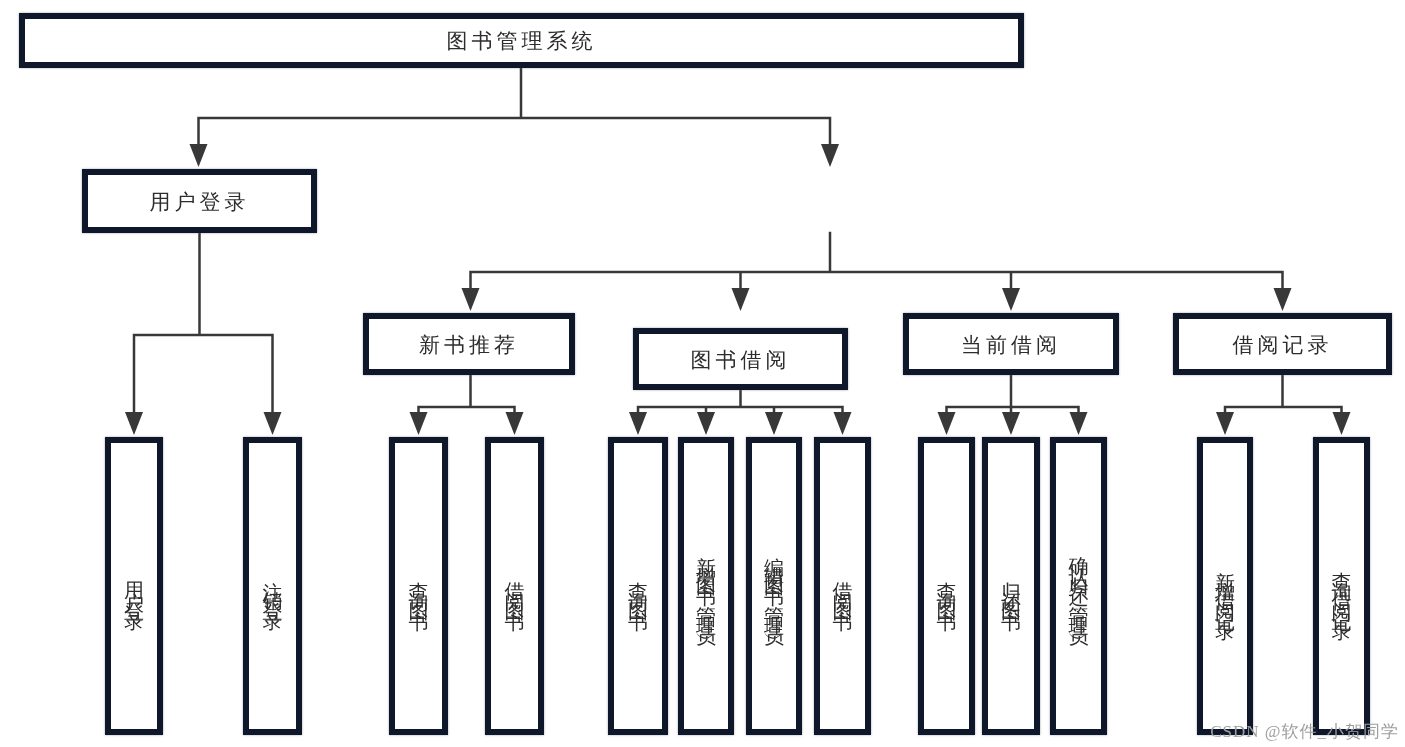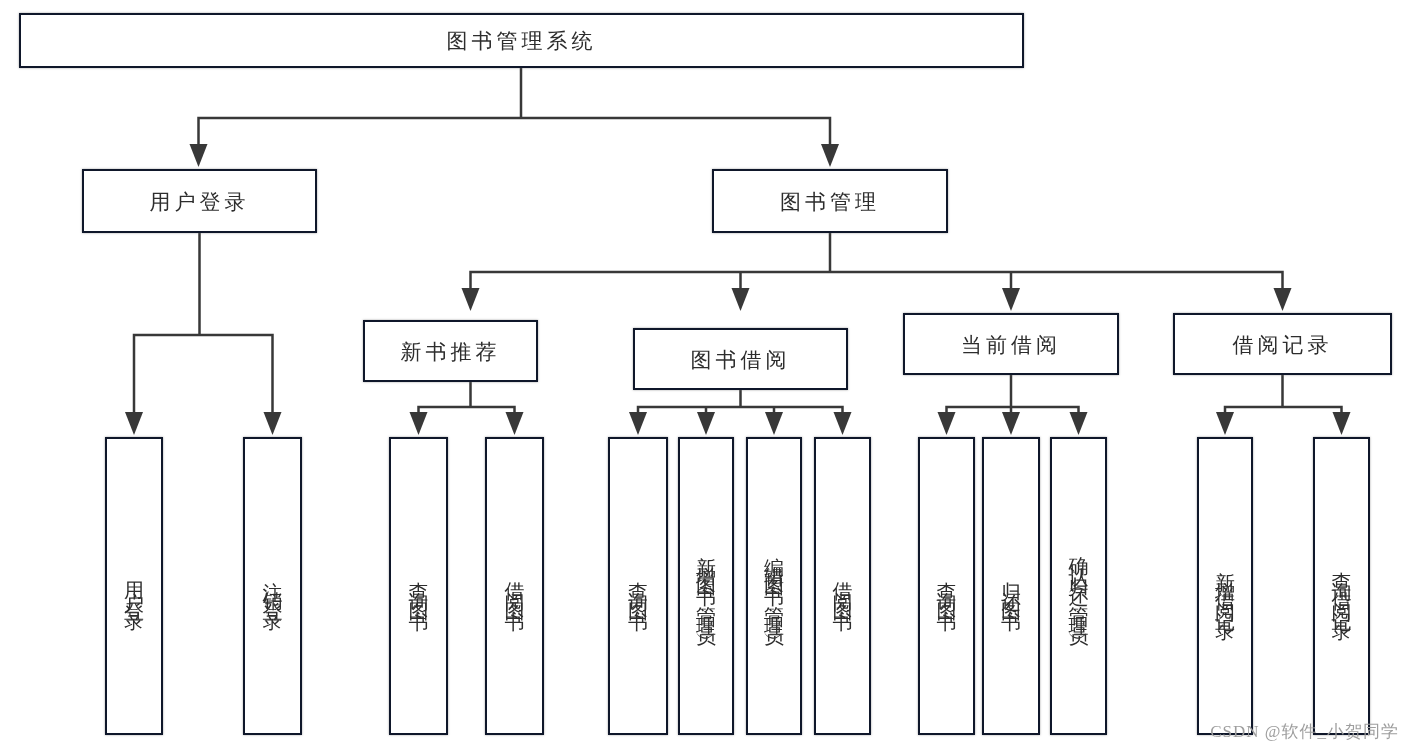--- a/index.html
+++ b/index.html
@@ -4,21 +4,21 @@
 <style>
   html, body { margin:0; padding:0; background:#ffffff; }
   .canvas {
     position:relative; width:1405px; height:747px;
     background:#ffffff; overflow:hidden;
     font-family:"Liberation Sans", sans-serif;
   }
   #connector-svg { position:absolute; left:0; top:0; pointer-events:none; }
   .box {
     position:absolute; box-sizing:border-box;
-    background:#ffffff; border:2px solid #0f172a;
+    background:#ffffff; border:6px solid #0f172a;
     box-shadow:0 0 2px rgba(110,110,110,.65);
     display:flex; align-items:center; justify-content:center;
   }
   .lbl {
     font-size:21px; color:#2d2d2d; letter-spacing:4px;
     white-space:nowrap; line-height:1;
   }
   .leaf { top:437px; height:298px; }
   .vlbl {
     writing-mode:vertical-rl; text-orientation:mixed;
@@ -63,25 +63,22 @@
       <polygon points="1332.5,412 1350.5,412 1341.5,435" fill="#383838"></polygon>
     </svg>
 
   <div class="box" style="left:19px;top:13px;width:1005px;height:55px">
     <span class="lbl">图书管理系统</span>
   </div>
 
   <div class="box" style="left:82px;top:169px;width:235px;height:64px">
     <span class="lbl">用户登录</span>
   </div>
-  <div class="box" style="left:712px;top:169px;width:236px;height:64px">
-    <span class="lbl">图书管理</span>
-  </div>
 
-  <div class="box" style="left:363px;top:320px;width:175px;height:62px">
+  <div class="box" style="left:363px;top:313px;width:212px;height:62px">
     <span class="lbl">新书推荐</span>
   </div>
   <div class="box" style="left:633px;top:328px;width:215px;height:62px">
     <span class="lbl">图书借阅</span>
   </div>
   <div class="box" style="left:1173px;top:313px;width:219px;height:62px">
     <span class="lbl">借阅记录</span>
   </div>
   <div class="box" style="left:903px;top:313px;width:216px;height:62px">
     <span class="lbl">当前借阅</span>

